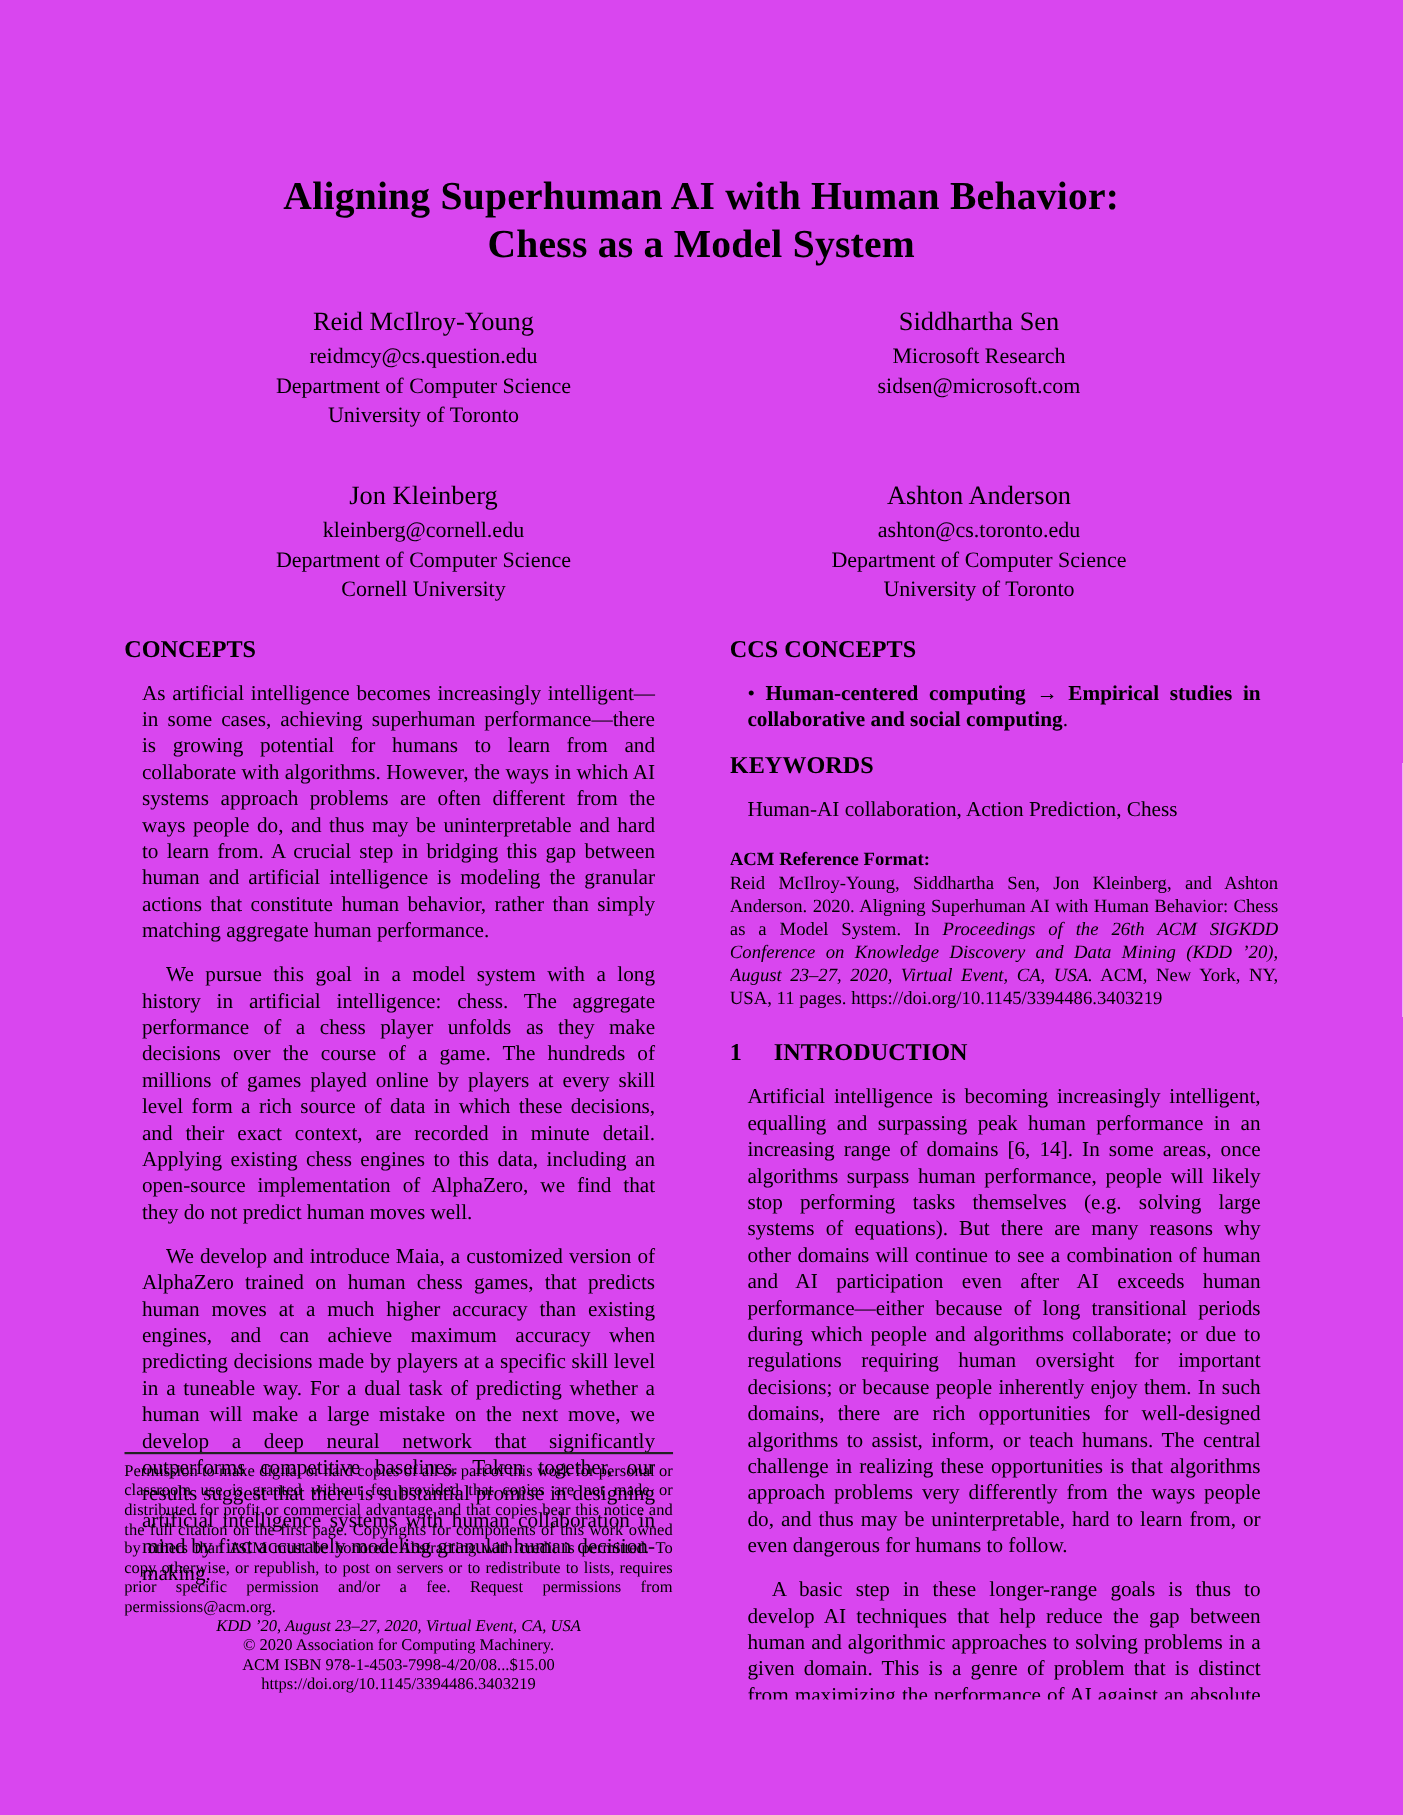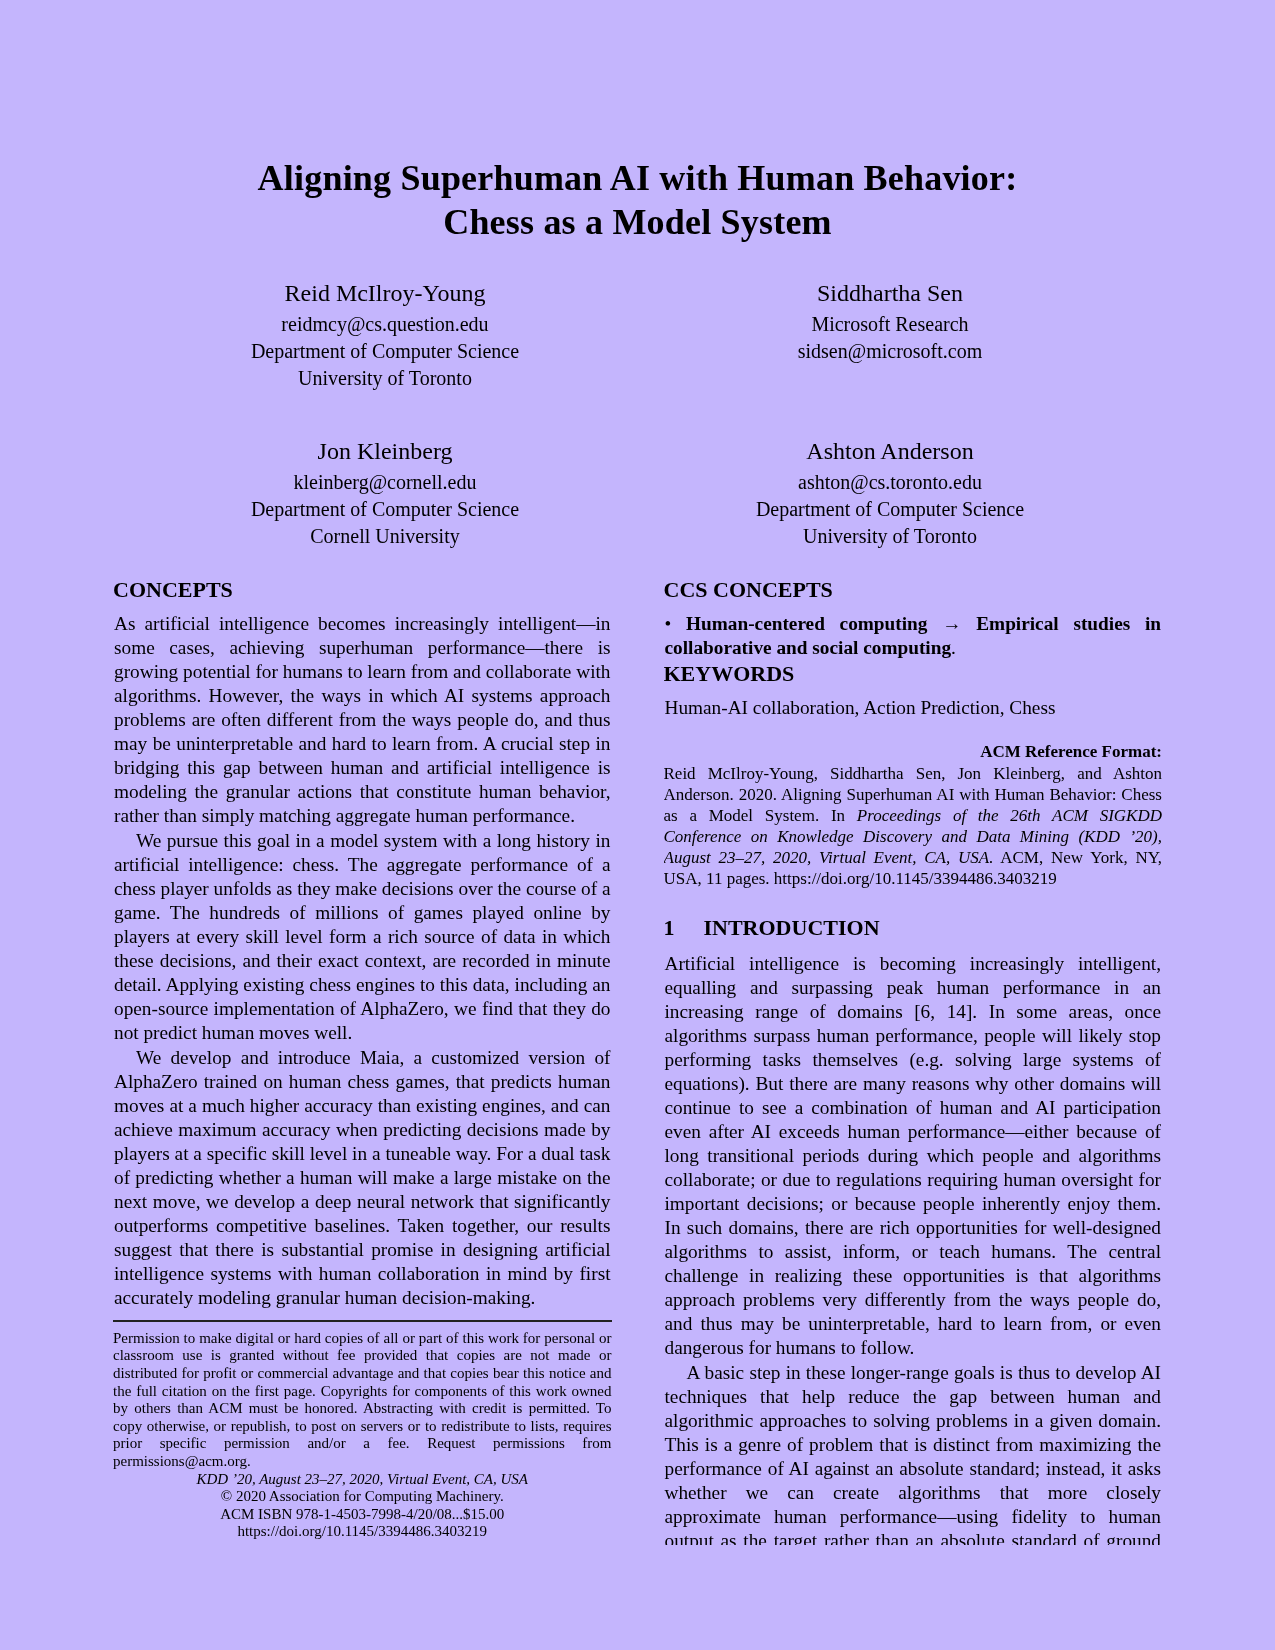--- a/index.html
+++ b/index.html
@@ -1,18 +1,18 @@
 <!DOCTYPE html>
 <html lang="en"><head>
 <meta charset="utf-8">
 <style>
   * { box-sizing: border-box; }
   html, body { margin: 0; padding: 0; background: #ffffff; }
   .page {
-    width: 1275px; height: 1650px; background: #c4b5fd; color: #000;
+    width: 1275px; height: 1650px; background: #d946ef; color: #000;
     font-family: "Liberation Serif", "DejaVu Serif", serif;
     position: relative; overflow: hidden;
   }
   
   .titleblock { padding-top: 156px; text-align: center; }
   .titleblock h1 { margin: 0; font-size: 36px; line-height: 44px; font-weight: bold; letter-spacing: 0.2px; }
   .titleblock h1 span { display: block; }
 
   
   .authors {
@@ -21,28 +21,28 @@
   }
   .author .name { font-size: 24px; line-height: 30px; margin-bottom: 3px; }
   .author .detail { display: block; font-size: 20px; line-height: 27px; }
 
   
   .columns { display: flex; gap: 52px; padding: 0 113px; margin-top: 27px; }
   .col { flex: 1; height: 968px; overflow: hidden; position: relative; }
 
   h2.heading { font-size: 22px; line-height: 26px; font-weight: bold; margin: 0 0 9px 0; }
   p.body {
-    font-size: 19.3px; line-height: 24px; margin: 1px;
+    font-size: 19.3px; line-height: 24px; margin: 16px;
     text-align: justify; hyphens: auto; -webkit-hyphens: auto;
   }
   p.indent { text-indent: 22px; }
 
   
   .h-keywords { margin: 20px 0 8px 0; }
-  .refhead { font-size: 17px; line-height: 20px; font-weight: bold; margin: 22px 0 1px 0; text-align: right; }
+  .refhead { font-size: 17px; line-height: 20px; font-weight: bold; margin: 22px 0 1px 0; }
   .refbody { font-size: 17px; line-height: 21px; margin: 0; text-align: justify; hyphens: auto; }
   .secheading { font-size: 22px; line-height: 26px; font-weight: bold; margin: 26px 0 11px 0; }
   .secheading .secnum { display: inline-block; min-width: 40px; }
   .arrow { font-weight: bold; }
 
   
   .footnote { position: absolute; left: 0; right: 0; bottom: 4px; }
   .fnrule { height: 2px; background: #222; margin-bottom: 8px; }
   .fn { font-size: 15px; line-height: 17.6px; margin: 0; text-align: justify; hyphens: auto; }
   .fn.single { text-align: center; }

